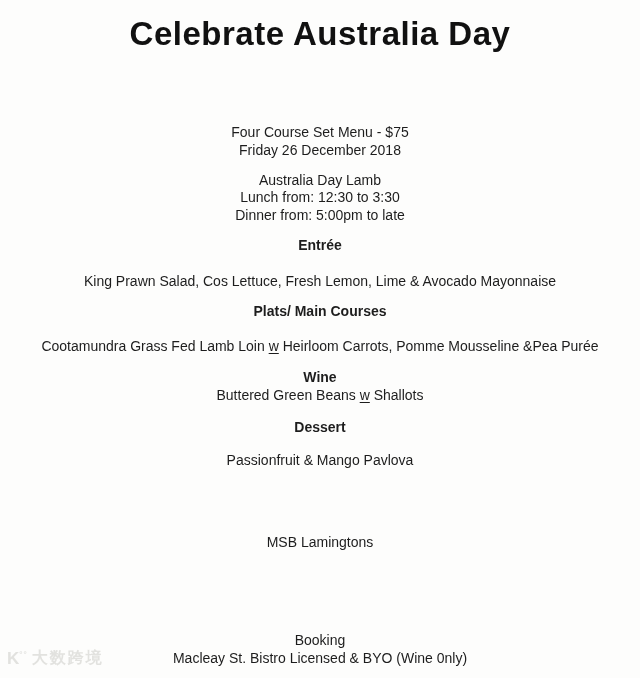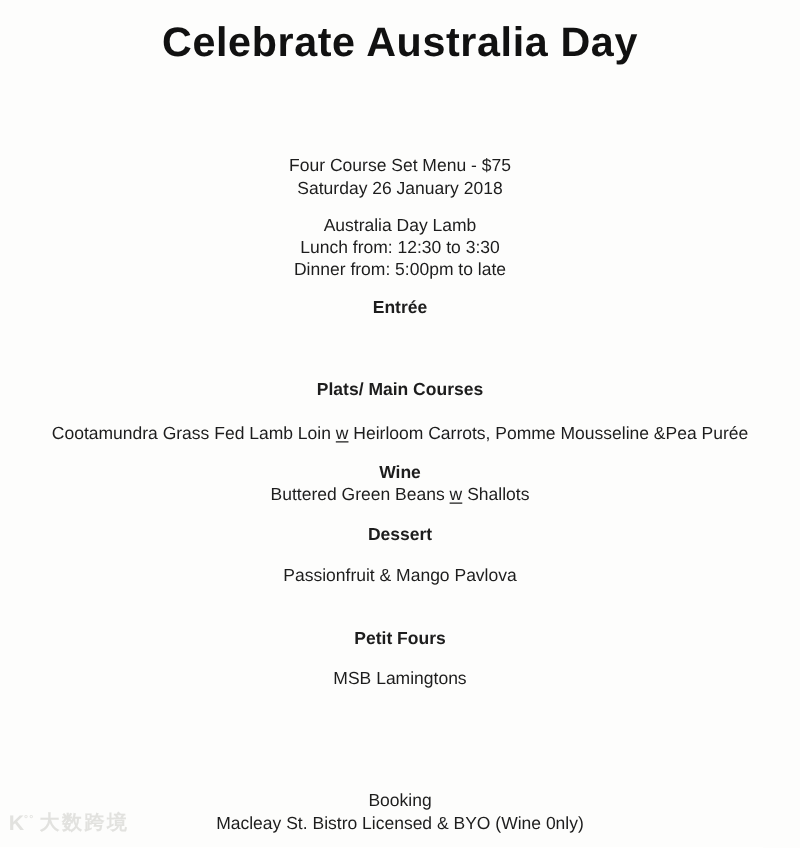--- a/index.html
+++ b/index.html
@@ -71,38 +71,38 @@
   }
 </style>
 </head>
 <body>
 
 <div id="menu-page">
 
   <div class="title">Celebrate Australia Day</div>
 
   <div class="line" style="top:88px">Four Course Set Menu - $75</div>
-  <div class="line" style="top:106px">Saturday 26 January 2018</div>
+  <div class="line" style="top:106px">Friday 26 December 2018</div>
 
   <div class="line" style="top:136px">Australia Day Lamb</div>
   <div class="line" style="top:153px">Lunch from: 12:30 to 3:30</div>
   <div class="line" style="top:171px">Dinner from: 5:00pm to late</div>
 
   <div class="line heading" style="top:201px">Entrée</div>
+  <div class="line" style="top:237px">King Prawn Salad, Cos Lettuce, Fresh Lemon, Lime &amp; Avocado Mayonnaise</div>
 
   <div class="line heading" style="top:267px">Plats/ Main Courses</div>
   <div class="line" style="top:302px"><span>Cootamundra Grass Fed Lamb Loin </span><span class="u">w</span><span> Heirloom Carrots, Pomme Mousseline &amp;Pea Purée</span></div>
 
   <div class="line heading" style="top:333px">Wine</div>
   <div class="line" style="top:351px"><span>Buttered Green Beans </span><span class="u">w</span><span> Shallots</span></div>
 
   <div class="line heading" style="top:383px">Dessert</div>
   <div class="line" style="top:416px">Passionfruit &amp; Mango Pavlova</div>
 
-  <div class="line heading" style="top:466px">Petit Fours</div>
   <div class="line" style="top:498px">MSB Lamingtons</div>
 
   <div class="line" style="top:596px">Booking</div>
   <div class="line" style="top:614px">Macleay St. Bistro Licensed &amp; BYO (Wine 0nly)</div>
 
   <div class="watermark">
     <span class="wm-icon">K<sup>°°</sup></span>
     <span>大数跨境</span>
   </div>
 

